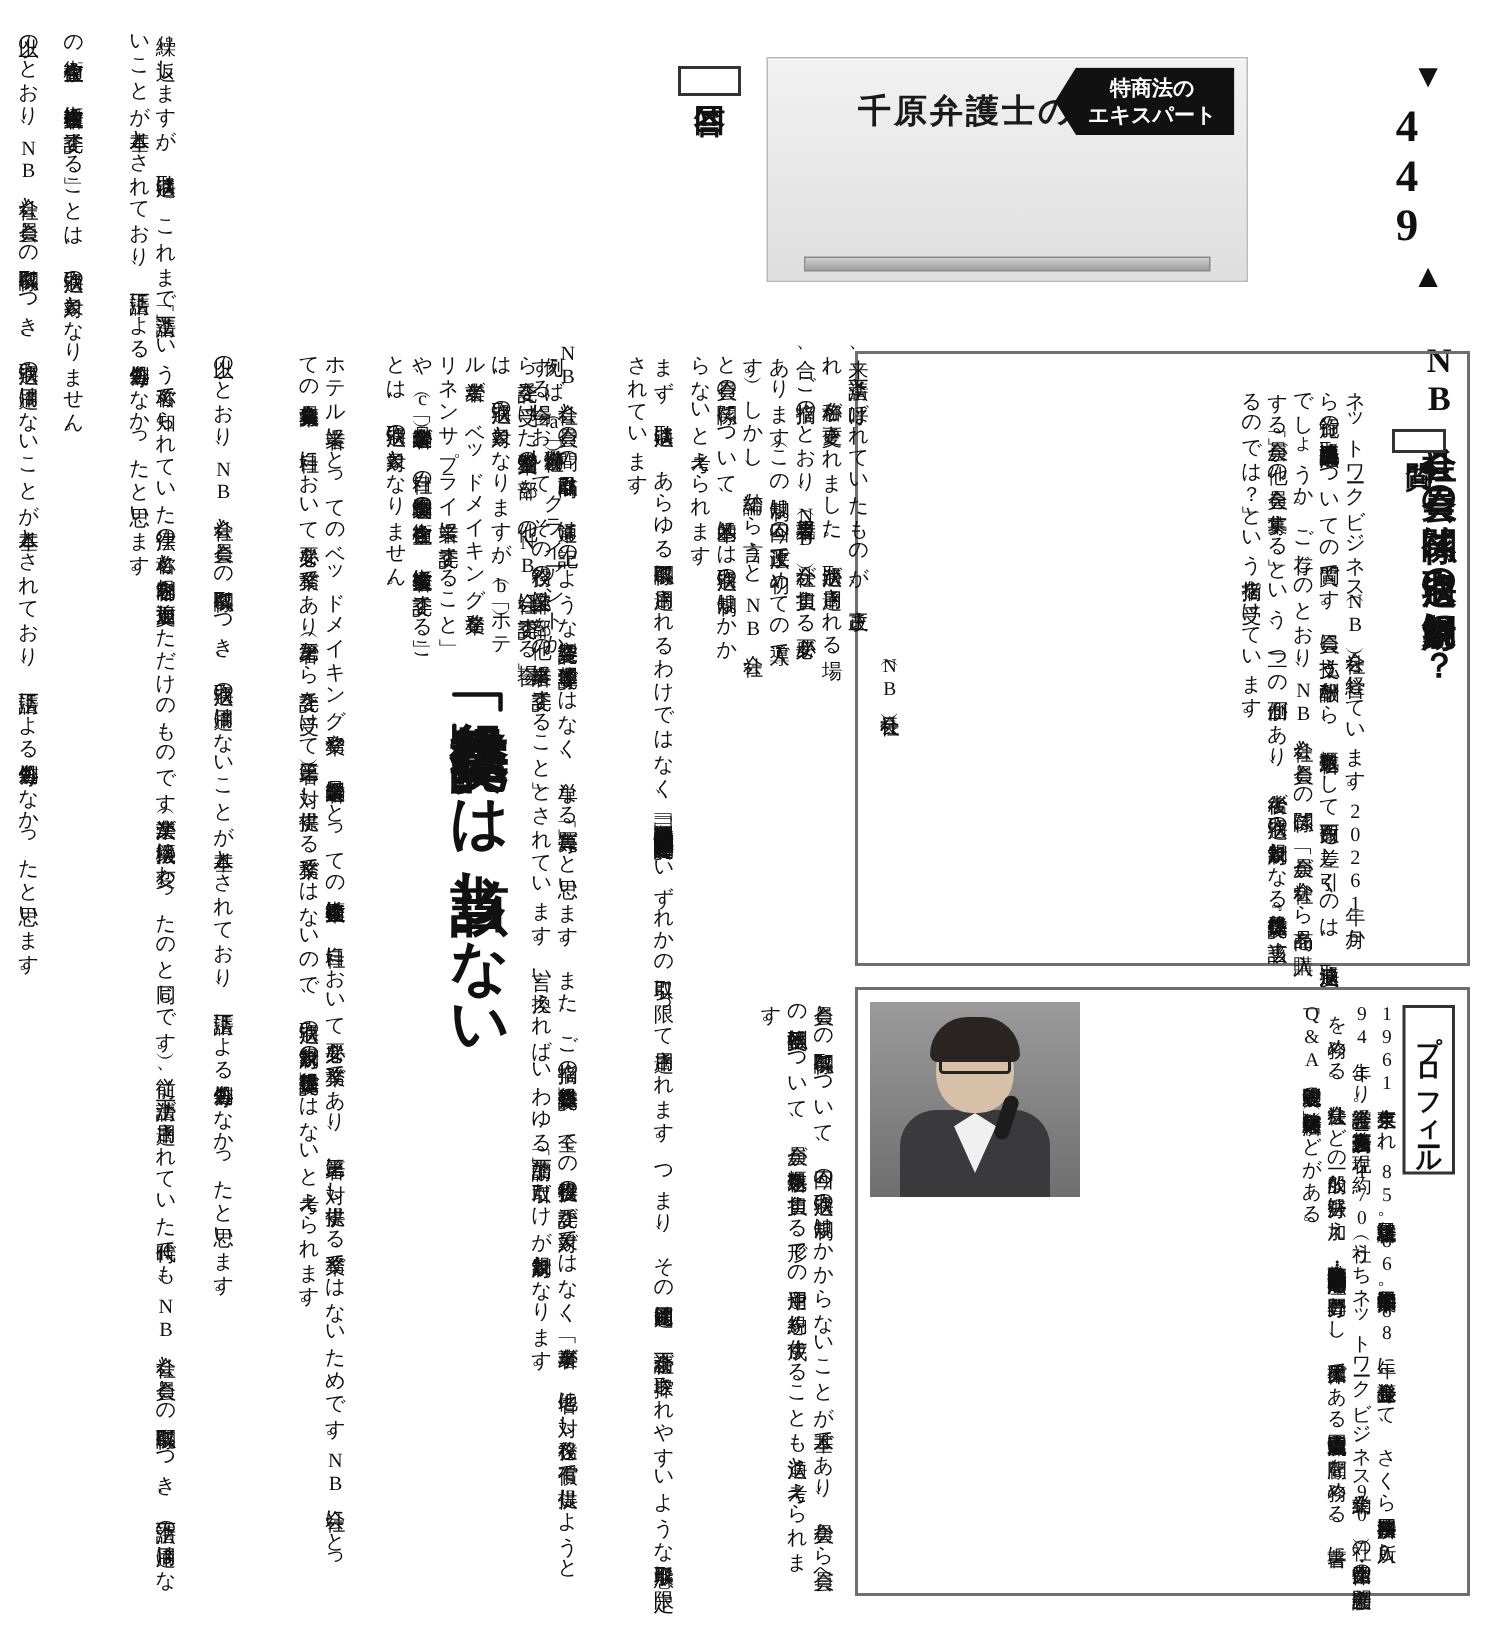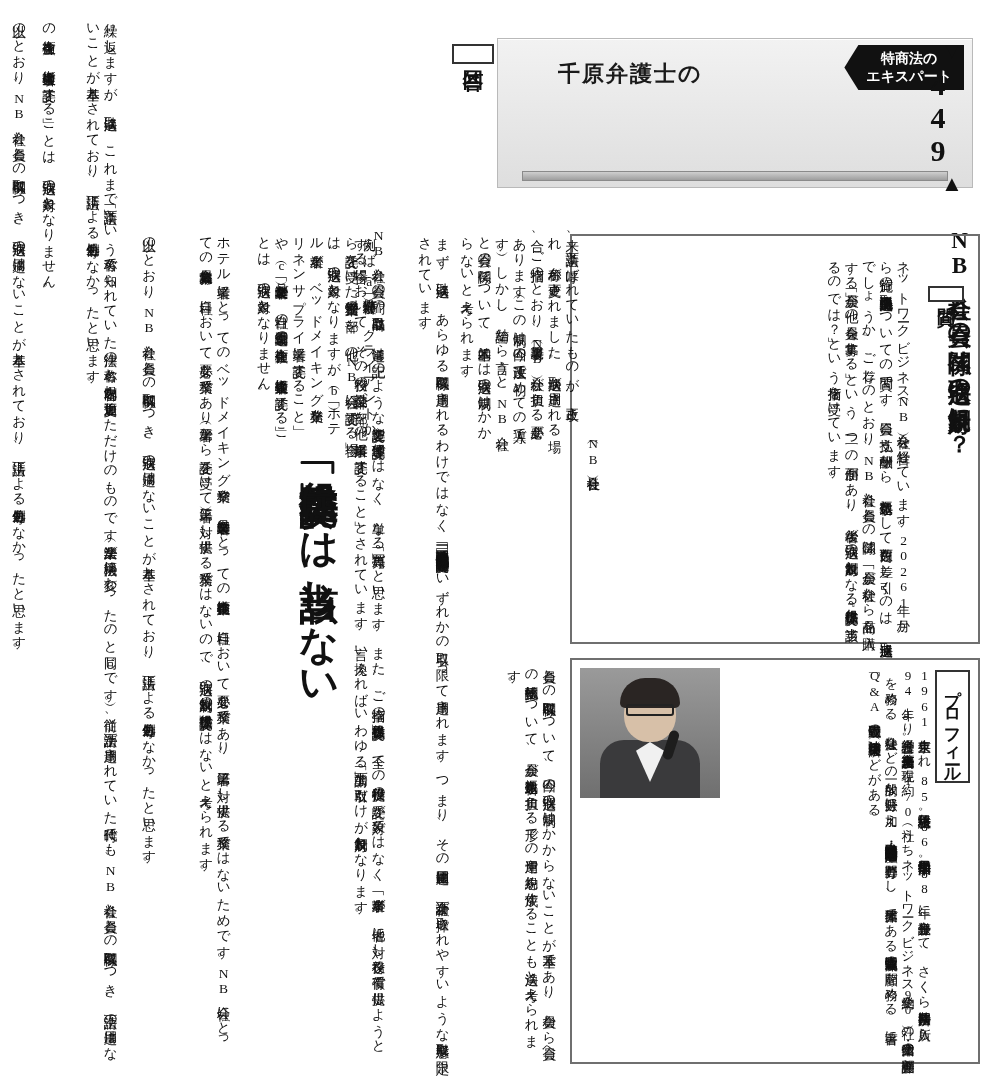--- a/index.html
+++ b/index.html
@@ -19,21 +19,21 @@
     writing-mode: vertical-rl;
     -webkit-writing-mode: vertical-rl;
     text-orientation: upright;
     font-family:"Liberation Serif", serif;
     line-height:1.28;
     letter-spacing:0.02em;
   }
 
   
   .masthead {
-    position:absolute; left:497px; top:38px; width:476px; height:150px;
+    position:absolute; left:511px; top:38px; width:321px; height:150px;
     background:linear-gradient(#f2f2f2,#dedede);
     border:1px solid #b9b9b9;
     box-shadow:0 1px 0 #fff inset;
   }
   .masthead .m-sub {
     position:absolute; left:60px; top:20px;
     font-size:22px; font-weight:bold; letter-spacing:2px; color:#1a1a1a;
     font-family:"Liberation Sans", sans-serif;
   }
   .masthead .m-title {

